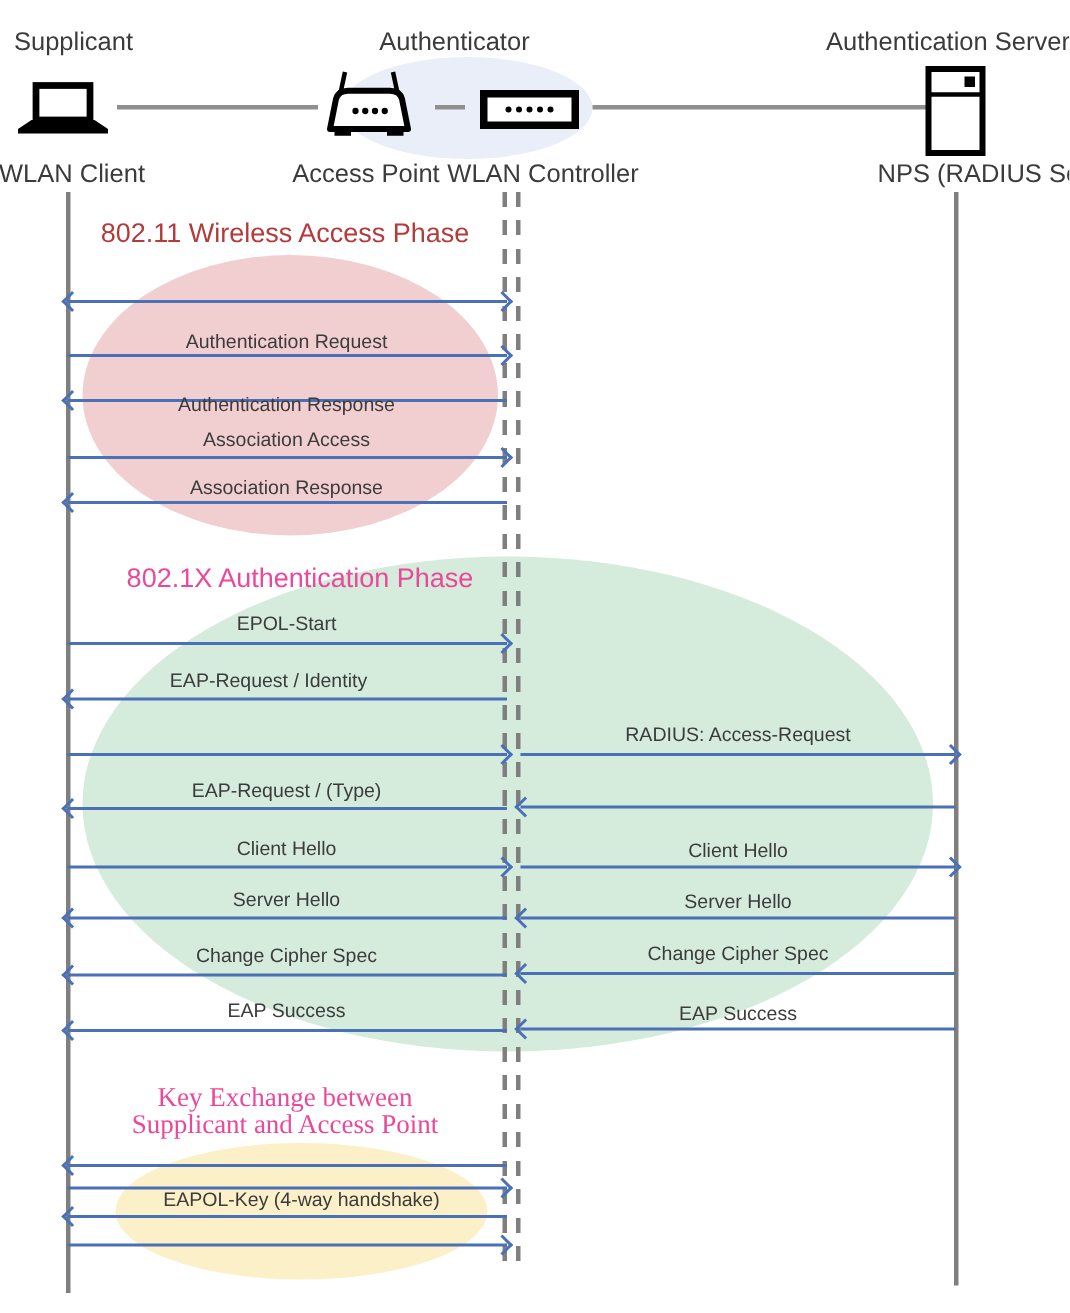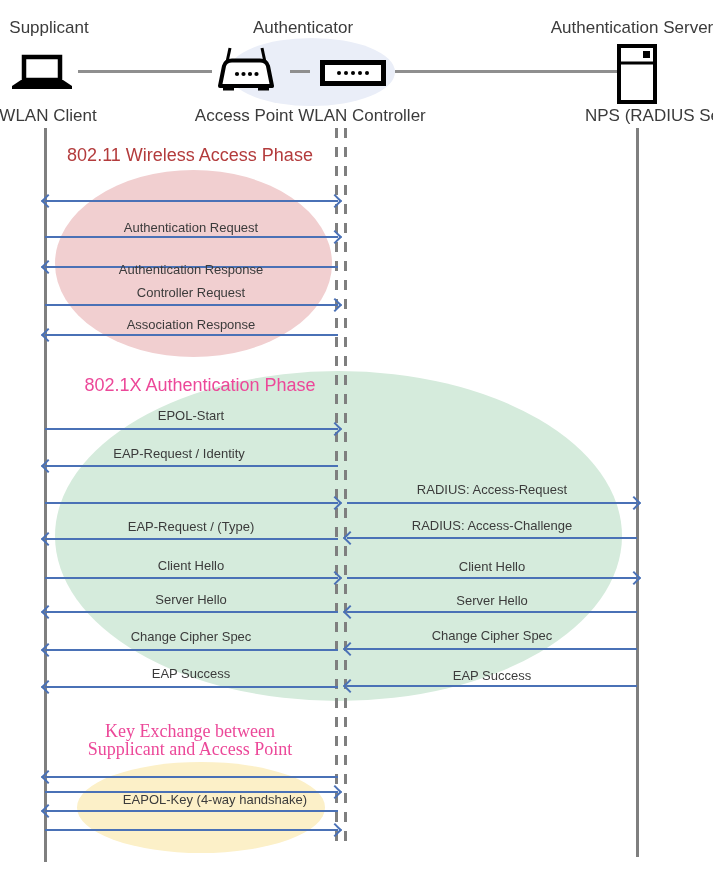--- a/index.html
+++ b/index.html
@@ -111,21 +111,21 @@
   <div class="lbl phase-title p3-title" style="left:190px;top:740px;">Supplicant and Access Point</div>
 
   <div class="arrow both" style="top:200px;left:45px;width:293px;"></div>
 
   <div class="lbl" style="left:191px;top:219px;">Authentication Request</div>
   <div class="arrow right" style="top:236px;left:45px;width:293px;"></div>
 
   <div class="lbl" style="left:191px;top:249px;margin-top:12px;">Authentication Response</div>
   <div class="arrow left" style="top:266px;left:45px;width:293px;"></div>
 
-  <div class="lbl" style="left:191px;top:284px;">Controller Request</div>
+  <div class="lbl" style="left:191px;top:284px;">Association Access</div>
   <div class="arrow right" style="top:304px;left:45px;width:293px;"></div>
 
   <div class="lbl" style="left:191px;top:316px;">Association Response</div>
   <div class="arrow left" style="top:334px;left:45px;width:293px;"></div>
 
   <div class="lbl" style="left:191px;top:407px;">EPOL-Start</div>
   <div class="arrow right" style="top:428px;left:45px;width:293px;"></div>
 
   <div class="lbl" style="left:179px;top:445px;">EAP-Request / Identity</div>
   <div class="arrow left" style="top:465px;left:45px;width:293px;"></div>
@@ -142,28 +142,27 @@
   <div class="arrow left" style="top:611px;left:45px;width:293px;"></div>
 
   <div class="lbl" style="left:191px;top:628px;">Change Cipher Spec</div>
   <div class="arrow left" style="top:649px;left:45px;width:293px;"></div>
 
   <div class="lbl" style="left:191px;top:665px;">EAP Success</div>
   <div class="arrow left" style="top:686px;left:45px;width:293px;"></div>
 
   <div class="arrow left" style="top:776px;left:45px;width:293px;"></div>
   <div class="arrow right" style="top:791px;left:45px;width:293px;"></div>
-  <div class="lbl" style="left:215px;top:791px;">EAPOL-Key (4-way handshake)</div>
+  <div class="lbl" style="left:201px;top:791px;">EAPOL-Key (4-way handshake)</div>
   <div class="arrow left" style="top:810px;left:45px;width:293px;"></div>
   <div class="arrow right" style="top:829px;left:45px;width:293px;"></div>
 
   <div class="lbl" style="left:492px;top:481px;">RADIUS: Access-Request</div>
   <div class="arrow right" style="top:502px;left:347px;width:290px;"></div>
 
-  <div class="lbl" style="left:492px;top:517px;">RADIUS: Access-Challenge</div>
   <div class="arrow left" style="top:537px;left:347px;width:290px;"></div>
 
   <div class="lbl" style="left:492px;top:558px;">Client Hello</div>
   <div class="arrow right" style="top:577px;left:347px;width:290px;"></div>
 
   <div class="lbl" style="left:492px;top:592px;">Server Hello</div>
   <div class="arrow left" style="top:611px;left:347px;width:290px;"></div>
 
   <div class="lbl" style="left:492px;top:627px;">Change Cipher Spec</div>
   <div class="arrow left" style="top:648px;left:347px;width:290px;"></div>

